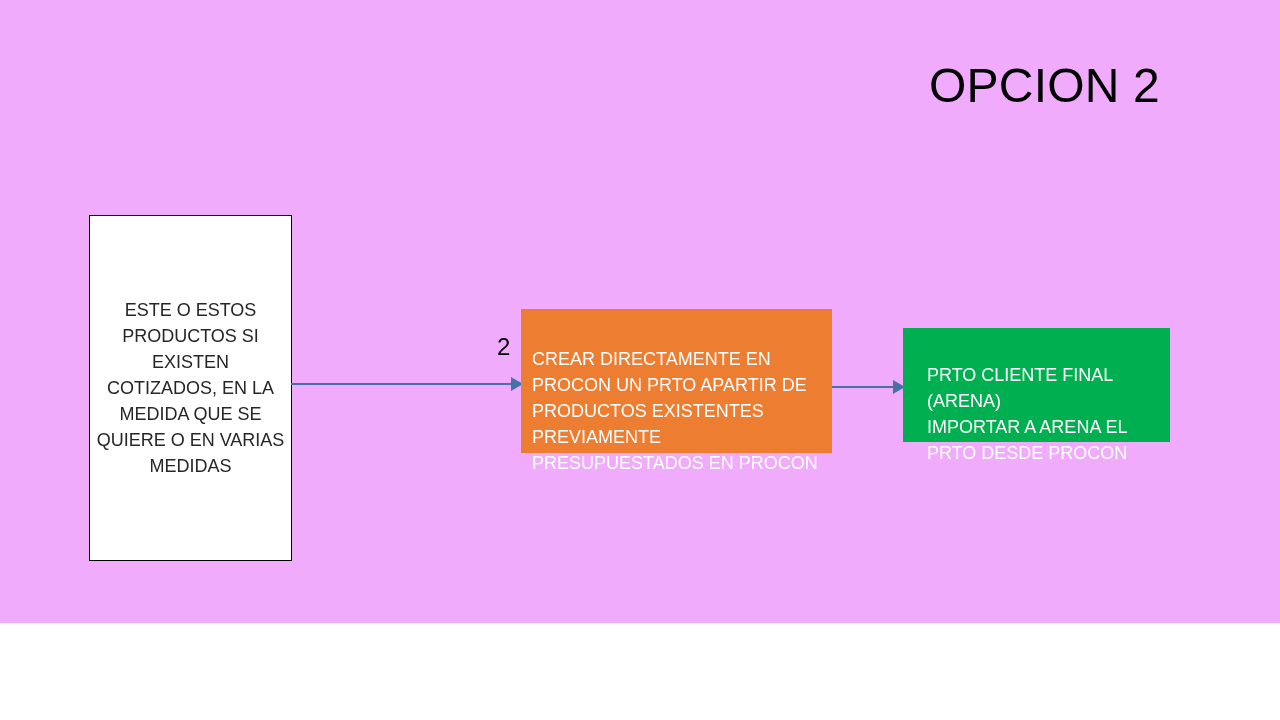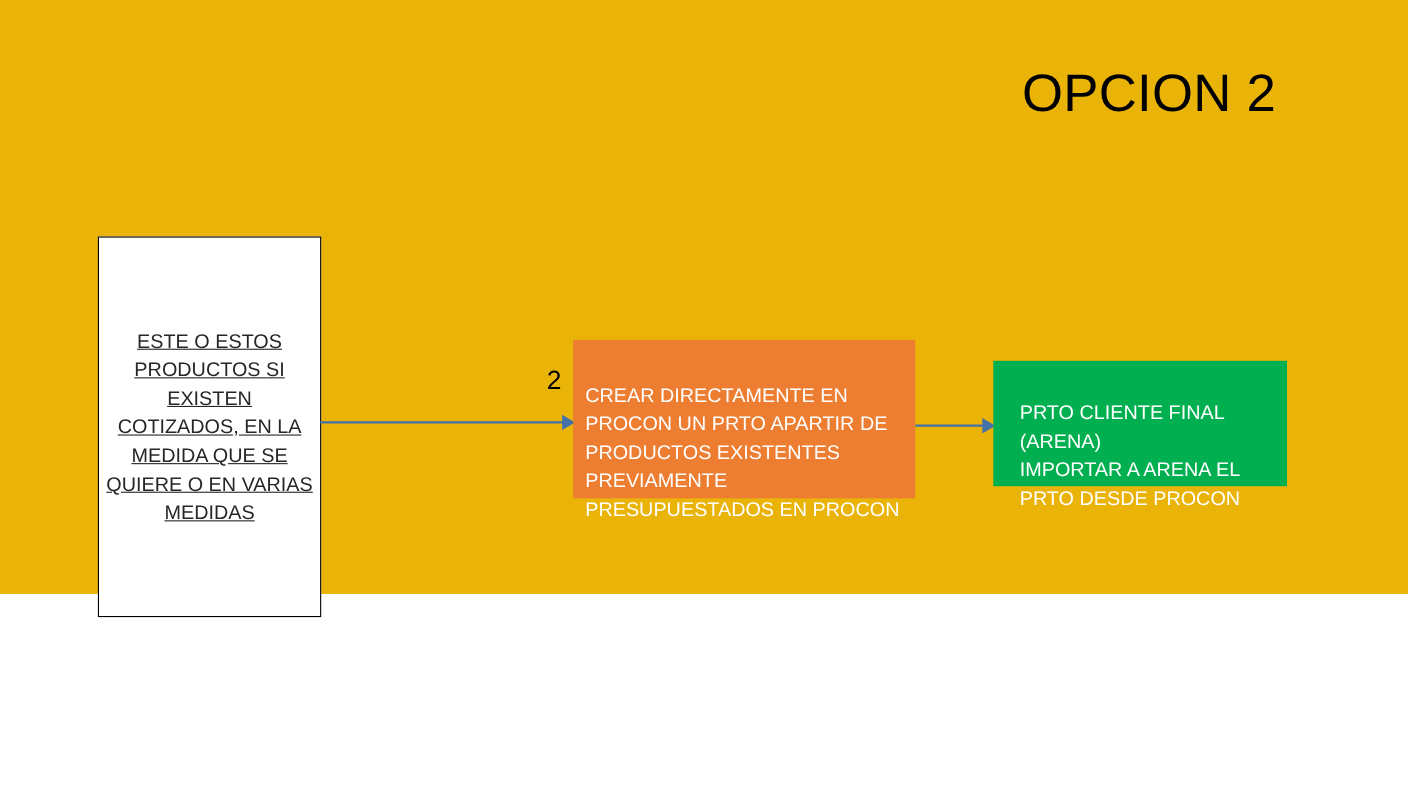--- a/index.html
+++ b/index.html
@@ -10,22 +10,22 @@
   body {
     width: 1280px;
     height: 720px;
     background: #ffffff;
     font-family: "Liberation Sans", sans-serif;
     overflow: hidden;
   }
   .slide {
     position: relative;
     width: 1280px;
-    height: 540px;
-    background: #eab308;
+    height: 623px;
+    background: #f0abfc;
   }
 
   
   .slide-title {
     position: absolute;
     left: 760px;
     top: 58px;
     width: 400px;
     text-align: right;
     font-size: 48px;
@@ -51,21 +51,20 @@
     width: 203px;
     height: 346px;
     background: #ffffff;
     border: 1.4px solid #000000;
     color: #262626;
     display: flex;
     align-items: center;
     justify-content: center;
     text-align: center;
     padding: 4px 6px;
-    text-decoration: underline;
   }
 
   .node-procon {
     left: 521px;
     top: 309px;
     width: 311px;
     height: 144px;
     background: #ED7D31;
     color: #ffffff;
     text-align: left;

